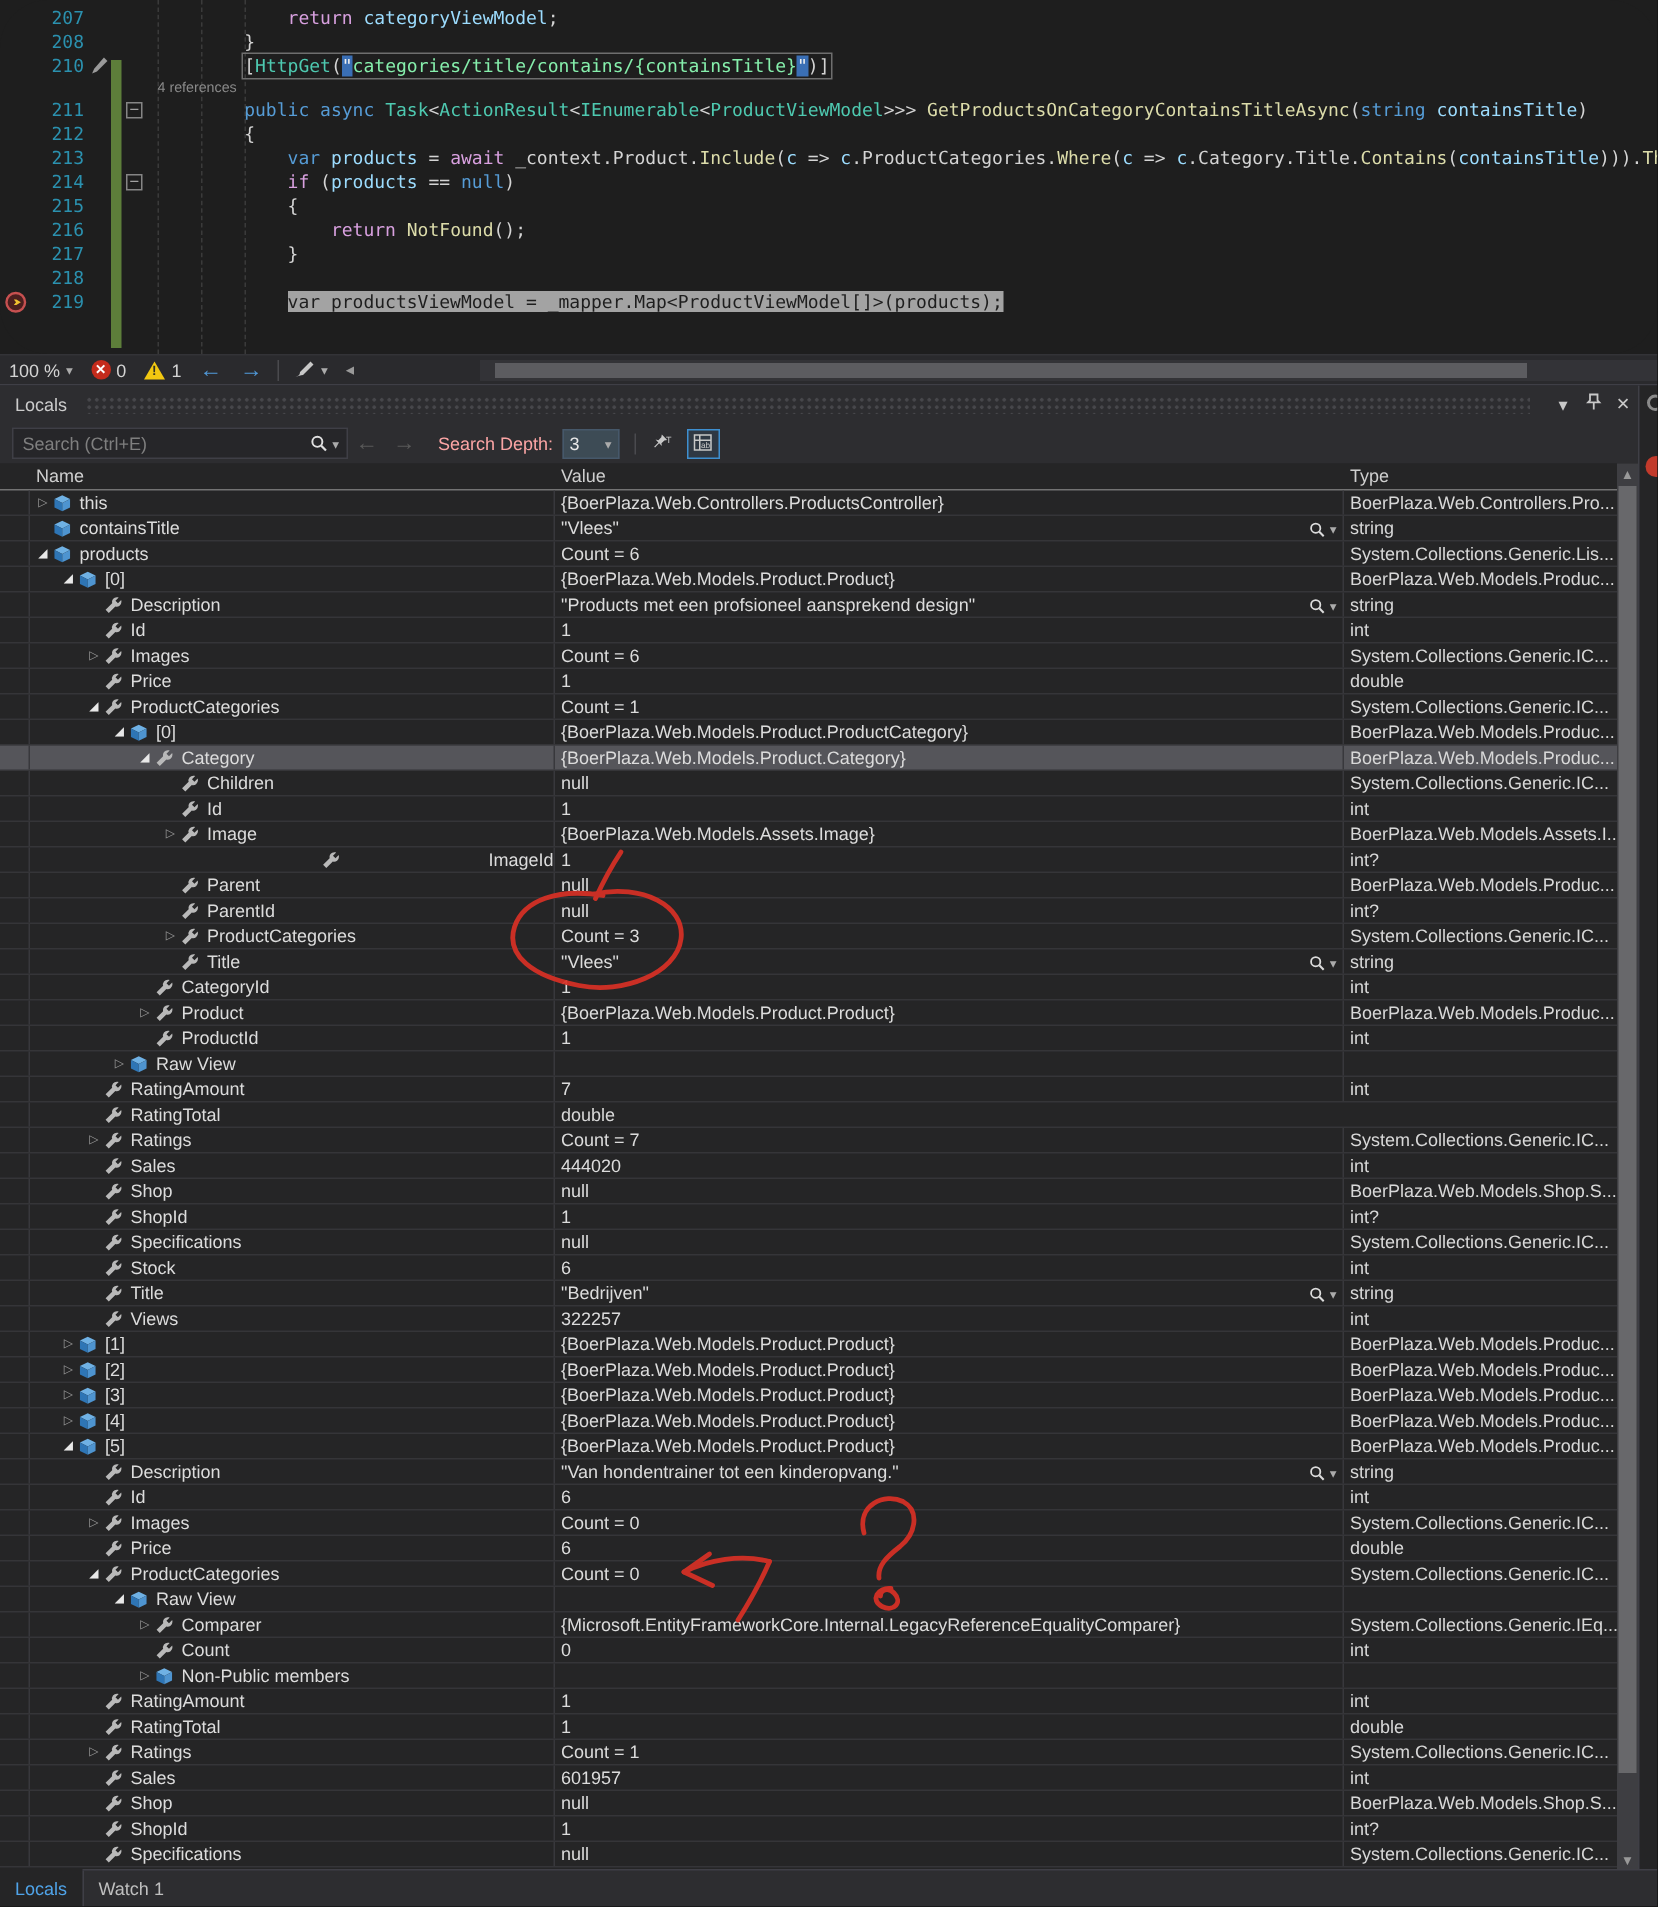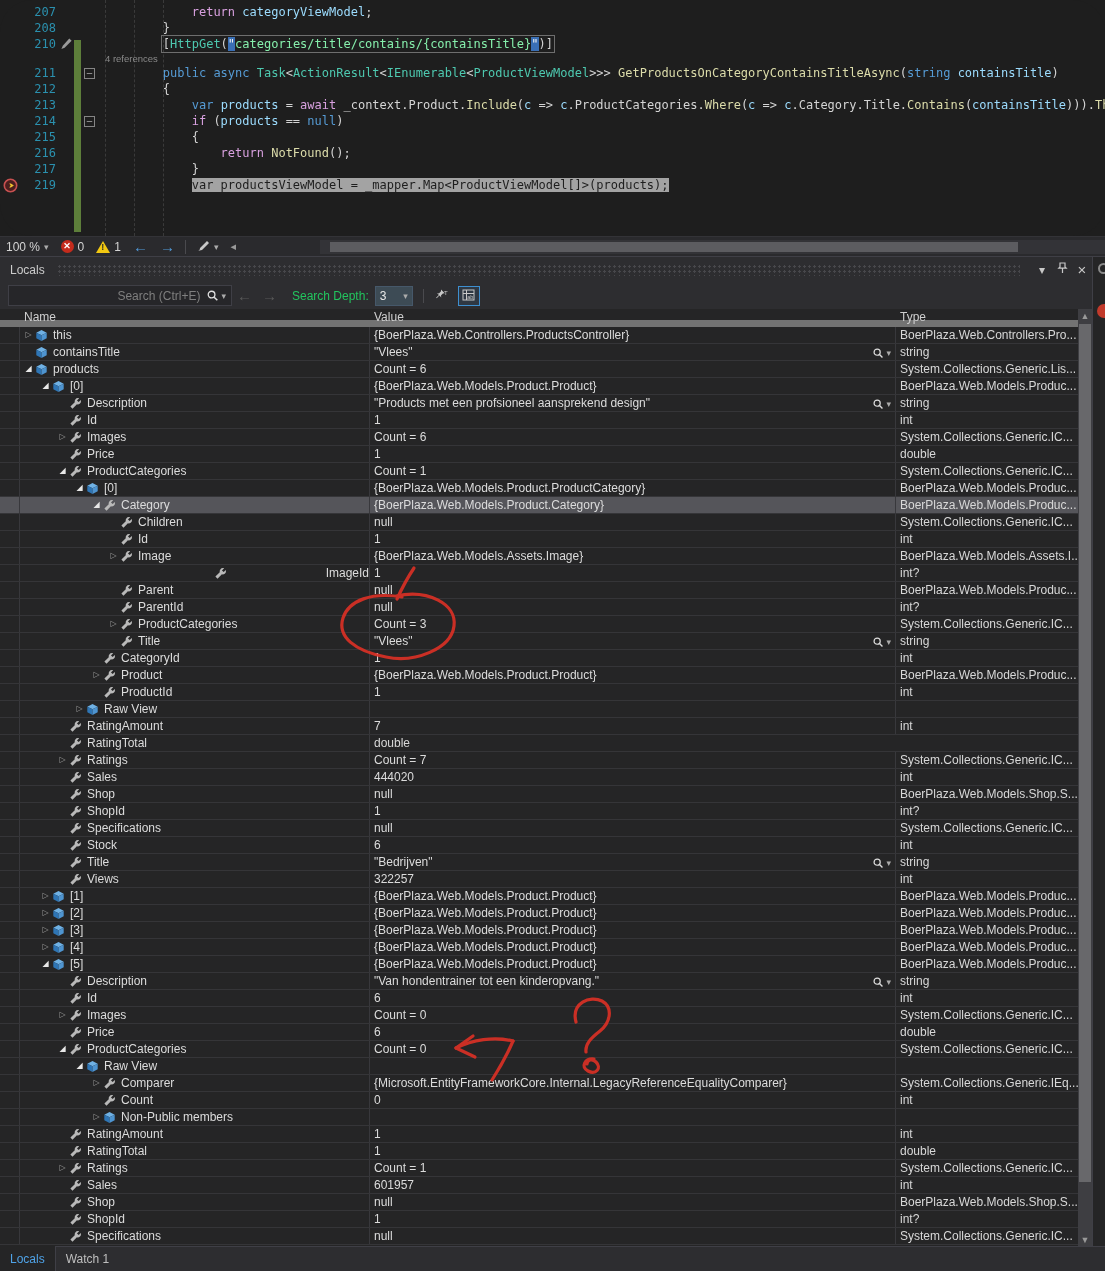--- a/index.html
+++ b/index.html
@@ -46,31 +46,31 @@
   
   .locals { position:absolute; left:0; top:256px; width:1105px; height:990px; background:#252526; border-top:1px solid #3F3F46; }
   .ltitle { position:absolute; left:0; top:0; width:1092px; height:25px; background:#2D2D30; display:flex; align-items:center; }
   .ltitle .txt { padding-left:10px; font-size:12px; color:#CCCCCC; }
   .grip { flex:1; height:12px; margin:0 12px;
           background:radial-gradient(circle, #47474B 1px, transparent 1.3px); background-size:5px 5px; }
   .ltitle .tbtn { width:20px; text-align:center; color:#C8C8C8; font-size:12px; }
   .searchrow { position:absolute; left:0; top:25px; width:1092px; height:27px; background:#2D2D30; display:flex; align-items:center; }
   .sbox { position:relative; margin-left:8px; width:224px; height:21px; background:#262629; border:1px solid #3F3F46; display:flex; align-items:center; }
   .sbox input { flex:1; background:transparent; border:none; outline:none; color:#C8C8C8; font-size:12px; padding:0 6px;
-                font-family:"Liberation Sans", sans-serif;text-align:right; }
+                font-family:"Liberation Sans", sans-serif; }
   .sbox input::placeholder { color:#7F7F7F; }
   .dimarr { color:#5A5A5A; font-size:15px; font-weight:bold; padding:0 5px; }
-  .depth-label { font-size:12px; color:#22c55e; margin:0 6px 0 10px; }
+  .depth-label { font-size:12px; color:#fca5a5; margin:0 6px 0 10px; }
   .depth-dd { width:38px; height:20px; background:#3D4B55; border:1px solid #46586A; display:flex; align-items:center;
               justify-content:space-between; padding:0 4px; font-size:12px; color:#E8E8E8; }
   .tbico { width:22px; height:20px; display:flex; align-items:center; justify-content:center; margin-left:4px; }
   .tbico.active { border:1px solid #3E8FD0; background:rgba(62,143,208,.12); }
   
   .ghead { position:absolute; left:0; top:52px; width:1078px; height:18px; background:#252526;
-           border-bottom:7px solid #737373; font-size:12px; color:#CFCFCF; }
+           border-bottom:1px solid #737373; font-size:12px; color:#CFCFCF; }
   .ghead span { position:absolute; top:1px; }
   .grid { position:absolute; left:0; top:70px; width:1078px; }
   .lrow { display:grid; grid-template-columns:20px 350px 526px 182px; height:17px; line-height:16px;
           font-size:12px; border-bottom:1px solid #353538; }
   .lrow.sel { background:#55555A; }
   .c0 { border-right:1px solid #38383C; }
   .c-name { display:flex; align-items:center; overflow:hidden; white-space:nowrap; border-right:1px solid #38383C; }
   .exp { width:13px; flex:0 0 auto; text-align:center; font-size:8px; }
   .exp.closed { color:#9A9A9A; } .exp.open { color:#E8E8E8; }
   .ric { width:15px; height:13px; flex:0 0 auto; margin-right:3px; }
@@ -113,20 +113,21 @@
               <path d="M10 1.5l2.5 2.5-7.5 7.5L1.5 13l1.5-3.5z" fill="#9A9A9A"></path>
             </svg></span><span class="code"><span class="tok-plain">        </span><span class="boxed"><span class="tok-plain">[</span><span class="tok-type">HttpGet</span><span class="tok-plain">(</span><span class="tok-qsel">"</span><span class="tok-str">categories/title/contains/{containsTitle}</span><span class="tok-qsel">"</span><span class="tok-plain">)]</span></span></span></div>
         <div class="cl lens"><span class="ln"></span><span class="code">4 references</span></div>
         <div class="cl"><span class="fold">–</span><span class="ln">211</span><span class="code"><span><span class="tok-plain">        </span><span class="tok-kw">public</span><span class="tok-plain"> </span><span class="tok-kw">async</span><span class="tok-plain"> </span><span class="tok-type">Task</span><span class="tok-plain">&lt;</span><span class="tok-type">ActionResult</span><span class="tok-plain">&lt;</span><span class="tok-type">IEnumerable</span><span class="tok-plain">&lt;</span><span class="tok-type">ProductViewModel</span><span class="tok-plain">&gt;&gt;&gt; </span><span class="tok-method">GetProductsOnCategoryContainsTitleAsync</span><span class="tok-plain">(</span><span class="tok-kw">string</span><span class="tok-plain"> </span><span class="tok-var">containsTitle</span><span class="tok-plain">)</span></span></span></div>
         <div class="cl"><span class="ln">212</span><span class="code"><span><span class="tok-plain">        {</span></span></span></div>
         <div class="cl"><span class="ln">213</span><span class="code"><span><span class="tok-plain">            </span><span class="tok-kw">var</span><span class="tok-plain"> </span><span class="tok-var">products</span><span class="tok-plain"> = </span><span class="tok-ctrl">await</span><span class="tok-plain"> _context.Product.</span><span class="tok-method">Include</span><span class="tok-plain">(</span><span class="tok-var">c</span><span class="tok-plain"> =&gt; </span><span class="tok-var">c</span><span class="tok-plain">.ProductCategories.</span><span class="tok-method">Where</span><span class="tok-plain">(</span><span class="tok-var">c</span><span class="tok-plain"> =&gt; </span><span class="tok-var">c</span><span class="tok-plain">.Category.Title.</span><span class="tok-method">Contains</span><span class="tok-plain">(</span><span class="tok-var">containsTitle</span><span class="tok-plain">))).</span><span class="tok-method">ThenInc</span></span></span></div>
         <div class="cl"><span class="fold">–</span><span class="ln">214</span><span class="code"><span><span class="tok-plain">            </span><span class="tok-ctrl">if</span><span class="tok-plain"> (</span><span class="tok-var">products</span><span class="tok-plain"> == </span><span class="tok-kw">null</span><span class="tok-plain">)</span></span></span></div>
         <div class="cl"><span class="ln">215</span><span class="code"><span><span class="tok-plain">            {</span></span></span></div>
         <div class="cl"><span class="ln">216</span><span class="code"><span><span class="tok-plain">                </span><span class="tok-ctrl">return</span><span class="tok-plain"> </span><span class="tok-method">NotFound</span><span class="tok-plain">();</span></span></span></div>
         <div class="cl"><span class="ln">217</span><span class="code"><span><span class="tok-plain">            }</span></span></span></div>
+        <div class="cl"><span class="ln">218</span><span class="code"><span></span></span></div>
         <div class="cl"><span class="stmt-marker"><svg width="15" height="15" viewBox="0 0 15 15">
               <circle cx="7.5" cy="7.5" r="6.2" fill="#4B1F1F" stroke="#C75050" stroke-width="1.6"></circle>
               <path d="M3.6 7.5h4.1L6.2 5.6h1.7l3 1.9-3 1.9H6.2l1.5-1.9z" fill="#F0C030"></path>
             </svg></span><span class="ln">219</span><span class="code"><span><span class="tok-plain">            </span><span class="tok-hl">var productsViewModel = _mapper.Map&lt;ProductViewModel[]&gt;(products);</span></span></span></div>
       </div>
   </div>
 
   <div class="ebar">
     <div class="item">
       <span>100 %</span>

